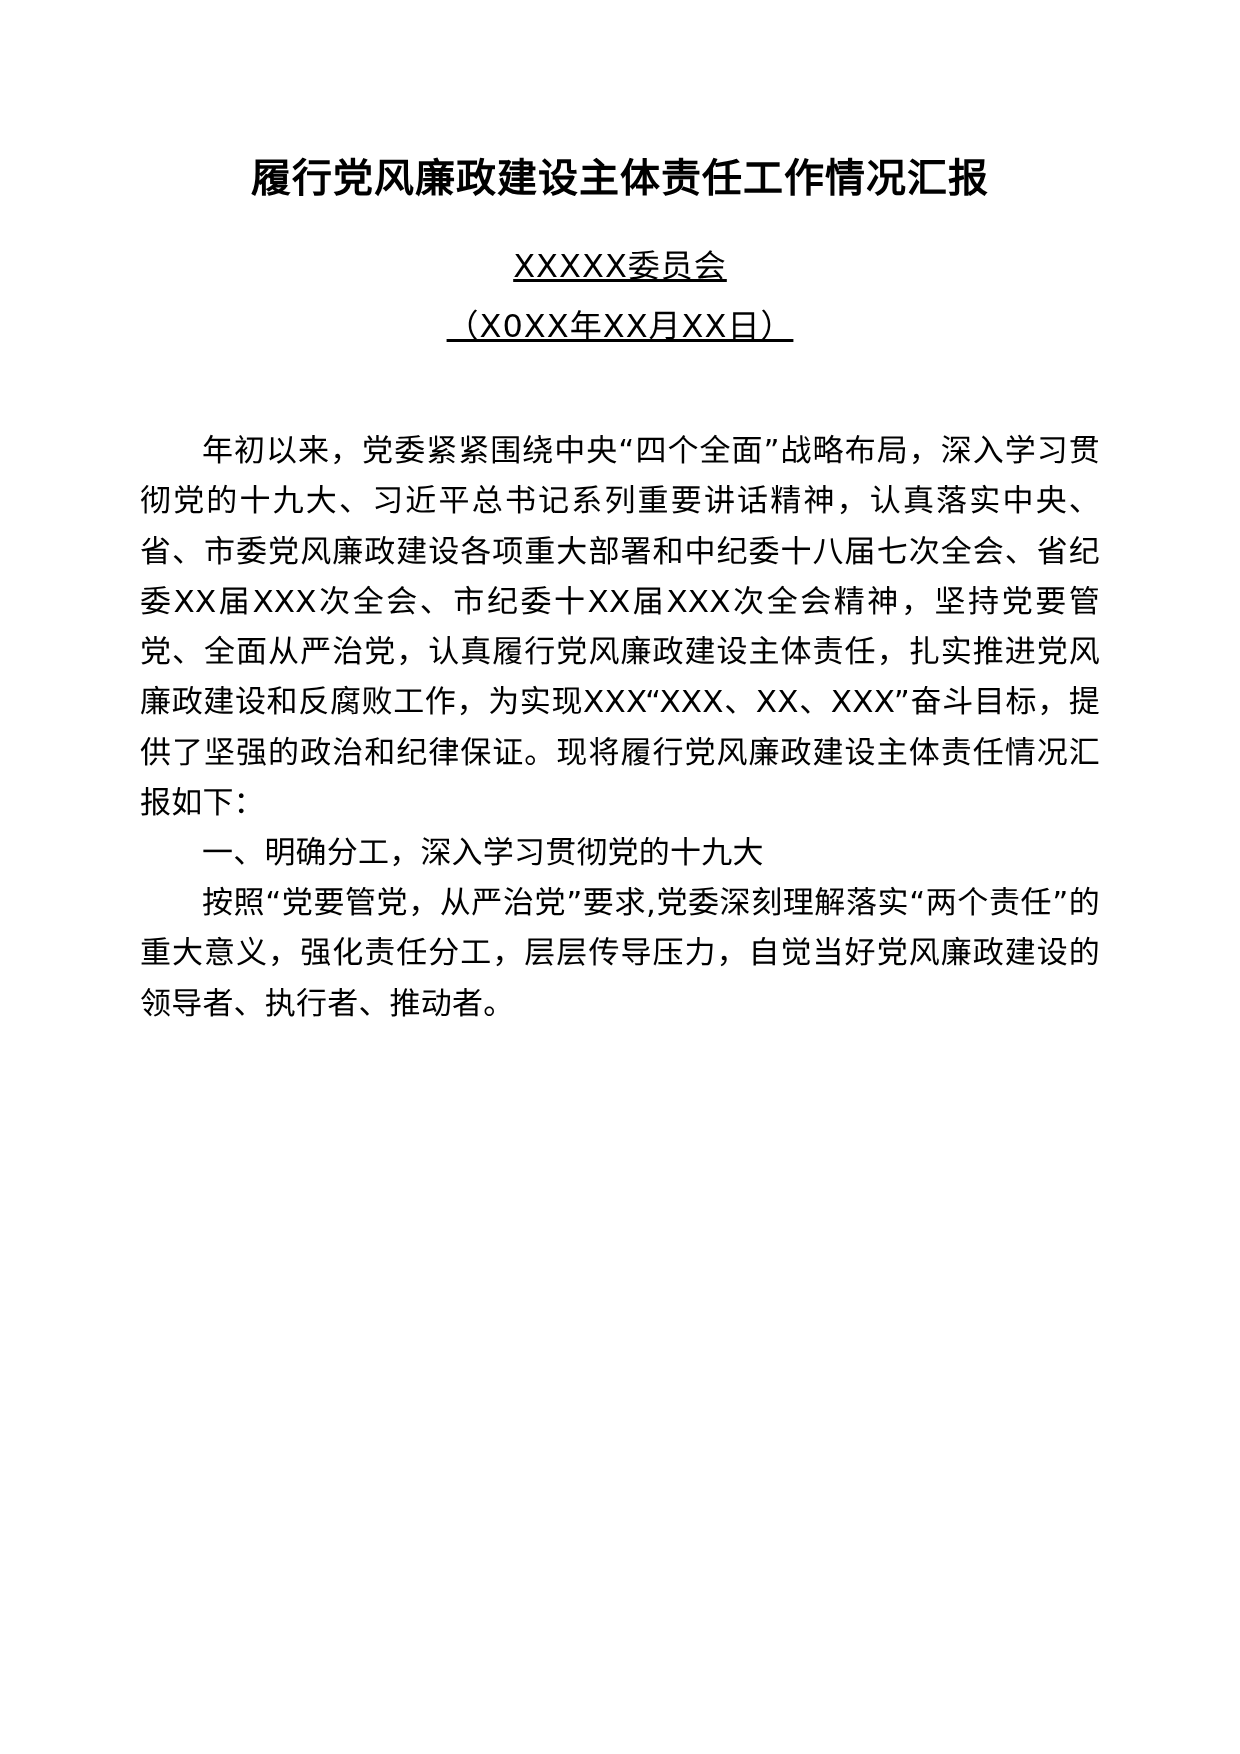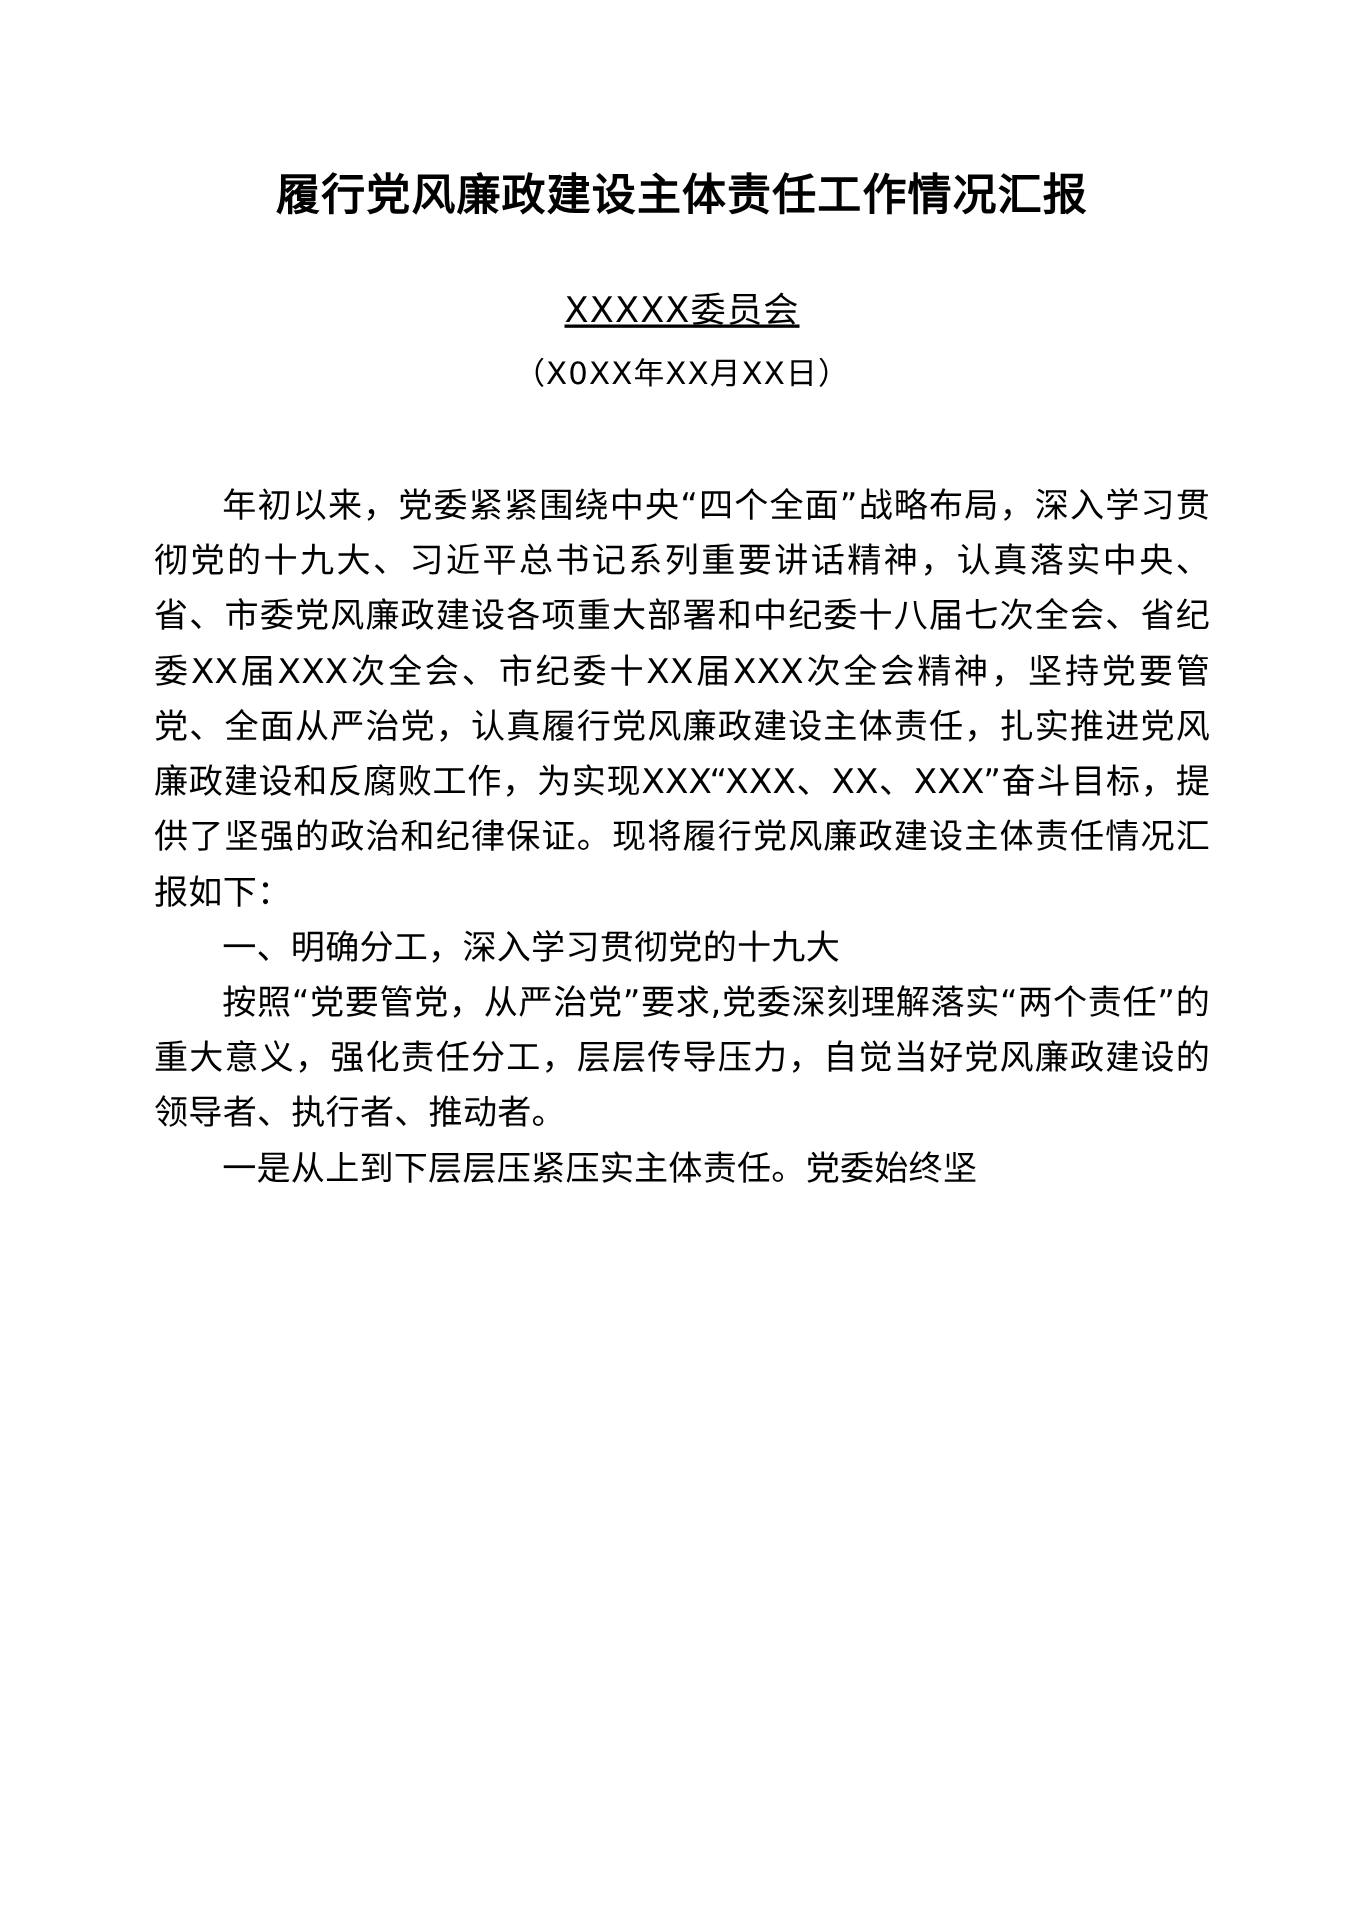--- a/index.html
+++ b/index.html
@@ -20,36 +20,37 @@
     height: 1754px;
     padding: 150px 140px 60px 140px;
     position: relative;
   }
   .doc-title {
     font-size: 40px;
     font-weight: bold;
     text-align: center;
     letter-spacing: 1px;
     line-height: 1.4;
-    margin: 0 0 52px 0;
+    margin: 0 0 36px 0;
   }
   .doc-subtitle {
     font-size: 32px;
     text-align: center;
     line-height: 1.55;
     margin: 0;
     letter-spacing: 1px;
     text-decoration: underline;
   }
   .doc-date {
-    font-size: 28px;
+    font-size: 32px;
     text-align: center;
     line-height: 1.55;
     margin: 10px 0 0 0;
     letter-spacing: 1px;
+    text-decoration: underline;
   }
   .body-block {
     margin-top: 74px;
   }
   p.para {
     font-size: 31px;
     line-height: 1.62;
     margin: 0;
     text-align: justify;
     text-justify: inter-ideograph;
@@ -67,16 +68,15 @@
   <h1 class="doc-title">履行党风廉政建设主体责任工作情况汇报</h1>
 
   <div class="doc-subtitle">XXXXX委员会</div>
 
   <div class="doc-date">（X0XX年XX月XX日）</div>
 
   <div class="body-block">
     <p class="para indent">年初以来，党委紧紧围绕中央“四个全面”战略布局，深入学习贯彻党的十九大、习近平总书记系列重要讲话精神，认真落实中央、省、市委党风廉政建设各项重大部署和中纪委十八届七次全会、省纪委XX届XXX次全会、市纪委十XX届XXX次全会精神，坚持党要管党、全面从严治党，认真履行党风廉政建设主体责任，扎实推进党风廉政建设和反腐败工作，为实现XXX“XXX、XX、XXX”奋斗目标，提供了坚强的政治和纪律保证。现将履行党风廉政建设主体责任情况汇报如下：</p>
     <p class="para indent">一、明确分工，深入学习贯彻党的十九大</p>
     <p class="para indent">按照“党要管党，从严治党”要求,党委深刻理解落实“两个责任”的重大意义，强化责任分工，层层传导压力，自觉当好党风廉政建设的领导者、执行者、推动者。</p>
-    <p class="para indent">一是从上到下层层压紧压实主体责任。党委始终坚</p>
   </div>
 
 </div>
 
 </body></html>

